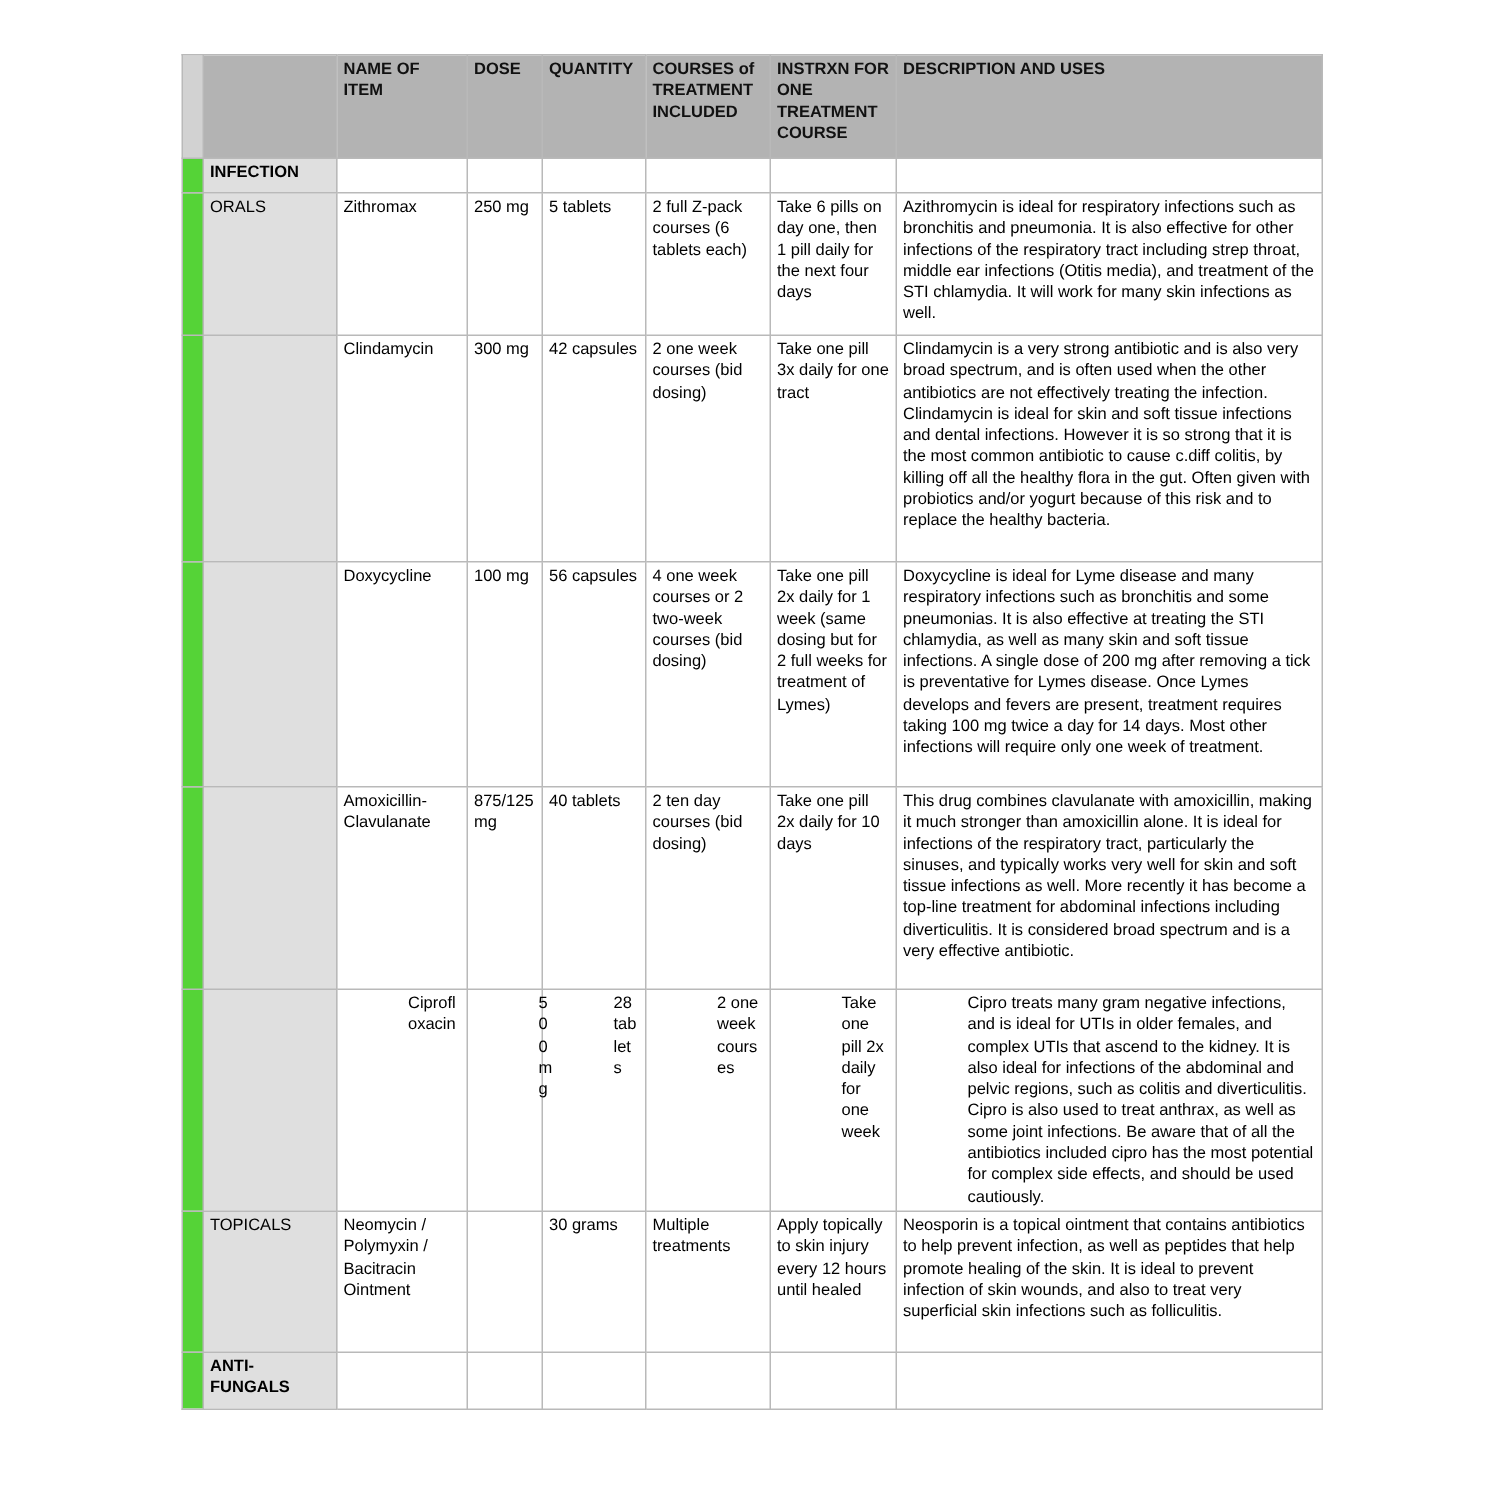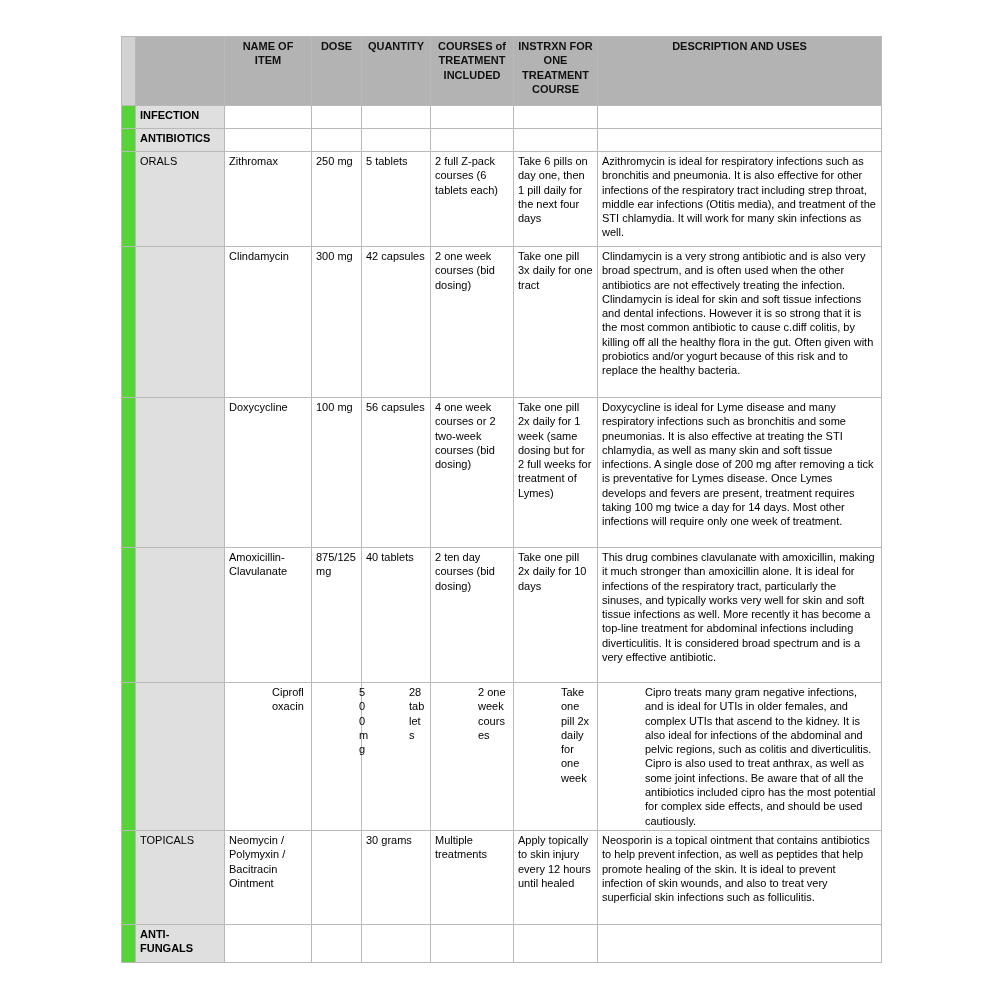--- a/index.html
+++ b/index.html
@@ -19,21 +19,21 @@
     vertical-align:top;
     text-align:left;
     padding:2px 4px 2px 4px;
     font-size:11px;
     line-height:1.3;
     overflow-wrap:break-word;
     word-wrap:break-word;
   }
   th{background:var(--header-gray,#b3b3b3);font-weight:bold;color:#111;}
   th.corner{background:var(--corner-gray,#d2d2d2);}
-  tr.hdr th{height:64px;text-align:center;}
+  tr.hdr th{height:64px;}
   td.strip{background:var(--stripe-green,#55d337);padding:0;}
   th.strip-h{background:var(--corner-gray,#d2d2d2);padding:0;}
   td.cat{background:var(--category-gray,#dfdfdf);}
   td.cat.b{font-weight:bold;}
   tr.r-inf td{height:18px;}
   tr.r-anti td{height:18px;}
   tr.r-zith td{height:90px;}
   tr.r-clin td{height:146px;}
   tr.r-doxy td{height:145px;}
   tr.r-amox td{height:130px;}
@@ -73,30 +73,20 @@
       <td class="strip"></td>
       <td class="cat b">INFECTION</td>
       <td></td>
       <td></td>
       <td></td>
       <td></td>
       <td></td>
       <td></td>
     </tr>
 
-    <tr class="r-anti">
-      <td class="strip"></td>
-      <td class="cat b">ANTIBIOTICS</td>
-      <td></td>
-      <td></td>
-      <td></td>
-      <td></td>
-      <td></td>
-      <td></td>
-    </tr>
 
     <tr class="r-zith">
       <td class="strip"></td>
       <td class="cat">ORALS</td>
       <td>Zithromax</td>
       <td>250 mg</td>
       <td>5 tablets</td>
       <td>2 full Z-pack courses (6 tablets each)</td>
       <td>Take 6 pills on day one, then 1 pill daily for the next four days</td>
       <td>Azithromycin is ideal for respiratory infections such as bronchitis and pneumonia. It is also effective for other infections of the respiratory tract including strep throat, middle ear infections (Otitis media), and treatment of the STI chlamydia. It will work for many skin infections as well.</td>

